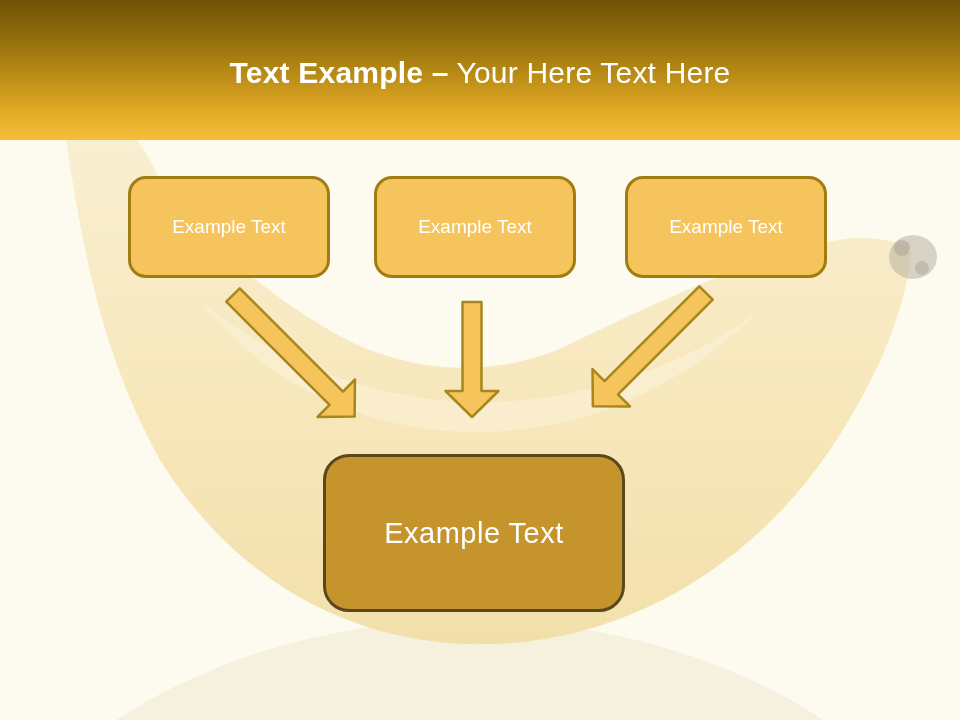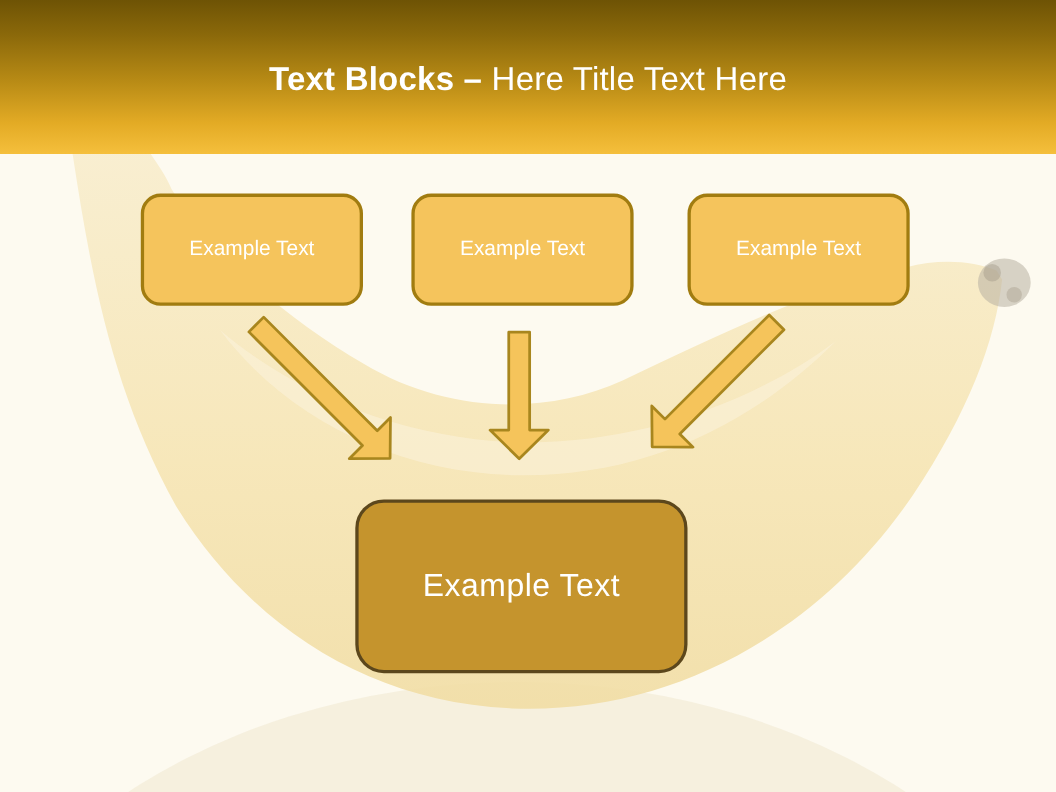--- a/index.html
+++ b/index.html
@@ -123,23 +123,23 @@
              C 680,370 570,405 470,402
              C 370,399 270,360 200,300 Z"></path>
 
     <ellipse cx="913" cy="257" rx="24" ry="22" fill="#b8b0a2" opacity="0.55"></ellipse>
     <circle cx="902" cy="248" r="8" fill="#a59b8a" opacity="0.45"></circle>
     <circle cx="922" cy="268" r="7" fill="#a59b8a" opacity="0.4"></circle>
   </svg>
 
   <div class="header">
     <div class="title">
-      <span class="bold">Text Blocks –</span>
+      <span class="bold">Text Example –</span>
       <span class="regular"> </span>
-      <span class="regular">Here Title Text Here</span>
+      <span class="regular">Your Here Text Here</span>
     </div>
   </div>
 
   <svg class="arrows-layer" width="960" height="720" viewBox="0 0 960 720" aria-hidden="true">
 
     <path transform="translate(233,295) rotate(-45)" d="M -9.5,0 H 9.5 V 146 H 26.5 L 0,172 L -26.5,146 H -9.5 Z" fill="#f5c45b" stroke="#a8861e" stroke-width="2.5" stroke-linejoin="round"></path>
 
     <path transform="translate(472,302)" d="M -9.5,0 H 9.5 V 89 H 26.5 L 0,115 L -26.5,89 H -9.5 Z" fill="#f5c45b" stroke="#a8861e" stroke-width="2.5" stroke-linejoin="round"></path>
 
     <path transform="translate(706,293) rotate(45)" d="M -9.5,0 H 9.5 V 134 H 26.5 L 0,160 L -26.5,134 H -9.5 Z" fill="#f5c45b" stroke="#a8861e" stroke-width="2.5" stroke-linejoin="round"></path>

